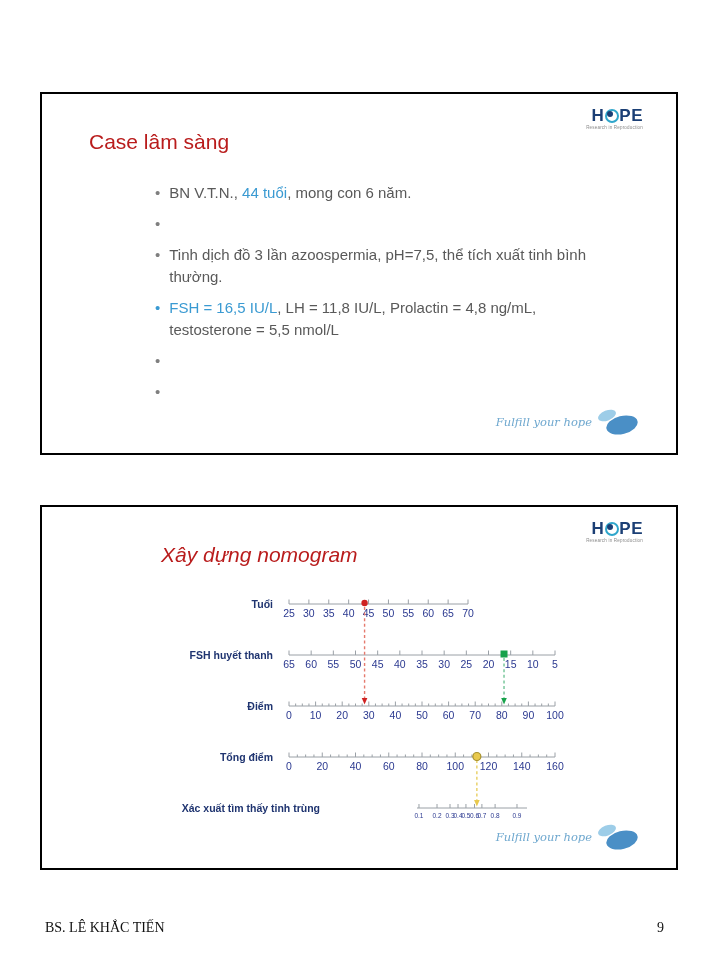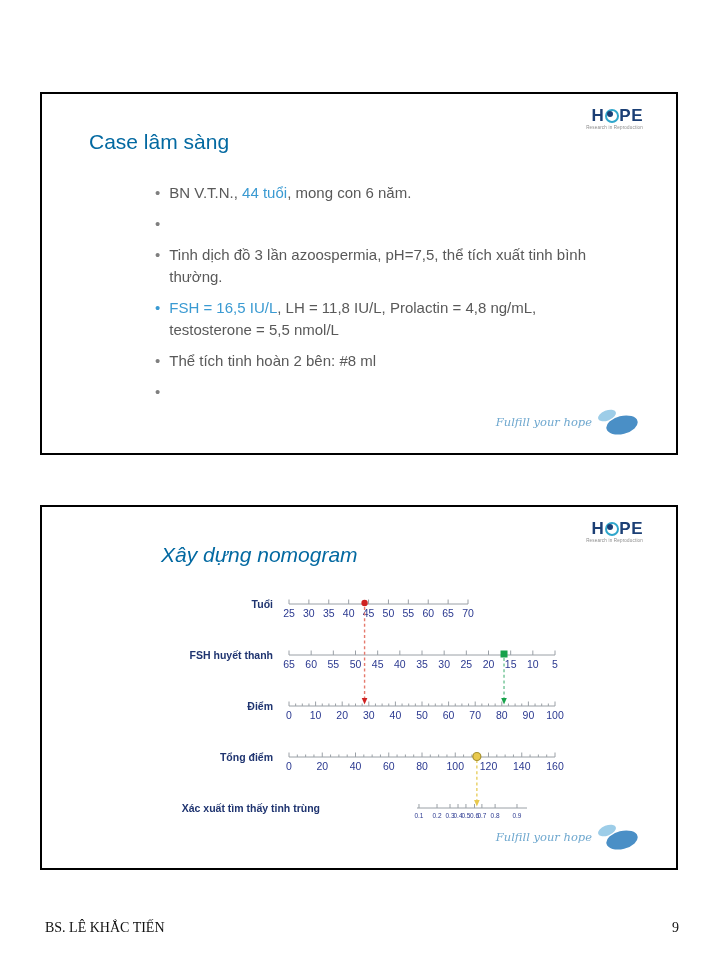--- a/index.html
+++ b/index.html
@@ -1,42 +1,42 @@
 <!DOCTYPE html>
 <html><head>
 <meta charset="utf-8">
 <style>
   html,body{margin:0;padding:0;background:#ffffff;}
   body{width:720px;height:960px;position:relative;font-family:"Liberation Sans",sans-serif;}
   .page{position:absolute;inset:0;background:#fff;}
   .slide{position:absolute;left:40px;width:638px;background:#fff;border:2px solid #000;box-sizing:border-box;}
   #slide1{top:92px;height:363px;}
   #slide2{top:505px;height:365px;}
-  .slide-title{position:absolute;font-size:21px;font-weight:400;color:#0369a1;margin:0;}
+  .slide-title{position:absolute;font-size:21px;font-weight:400;color:#b91c1c;margin:0;}
   #slide1 .slide-title{left:47px;top:36px;}
   #slide2 .slide-title{left:119px;top:36px;font-style:italic;}
   
   .hope{position:absolute;right:33px;top:13px;text-align:right;line-height:1;}
   .hope-word{display:inline-flex;align-items:center;font-weight:bold;font-size:17px;color:#1b3f75;letter-spacing:.5px;}
   .hope-ring{display:inline-block;width:10px;height:10px;border:2.6px solid #2fa6cb;border-radius:50%;position:relative;margin:0 .5px;}
   .hope-ball{position:absolute;left:.5px;top:.5px;width:6px;height:6px;border-radius:50%;background:#1b3f75;}
   .hope-sub{font-size:4.5px;color:#8a8a8a;margin-top:1.5px;letter-spacing:.2px;}
   
   .bullets{position:absolute;left:113px;top:88px;width:445px;margin:0;padding:0;list-style:none;}
   .bullets li{display:flex;gap:9px;margin-bottom:9px;font-size:15px;line-height:22px;color:#595959;}
   .bullets .dot{color:#7f7f7f;flex:0 0 auto;}
   .bullets .dot.accent{color:#3a9ad2;}
   .accent{color:#3a9ad2;}
   
   .tagline{position:absolute;right:36px;bottom:16px;display:flex;align-items:center;gap:2px;}
   .tagline-text{font-family:"DejaVu Serif",serif;font-style:italic;font-size:11.5px;color:#6fa8cf;}
   
   #nomogram{position:absolute;left:60px;top:75px;}
   
-  .footer{position:absolute;left:45px;right:41px;top:920px;display:flex;justify-content:space-between;font-family:"Liberation Serif",serif;font-size:14px;color:#111;}
+  .footer{position:absolute;left:45px;right:56px;top:920px;display:flex;justify-content:space-between;font-family:"Liberation Serif",serif;font-size:14px;color:#111;}
 </style>
 </head>
 <body>
 
 <div class="page">
 
   <div class="slide" id="slide1">
     <div class="hope">
       <span class="hope-word">
           <span>H</span>
@@ -59,21 +59,20 @@
         <li>
           <span class="dot">•</span>
           <span><span>Tinh dịch đồ 3 lần azoospermia, pH=7,5, thể tích xuất tinh bình thường.</span></span>
         </li>
         <li>
           <span class="dot accent">•</span>
           <span><span class="accent">FSH = 16,5 IU/L</span><span>, LH = 11,8 IU/L, Prolactin = 4,8 ng/mL, testosterone = 5,5 nmol/L</span></span>
         </li>
         <li>
           <span class="dot">•</span>
-          <span><span>Thể tích tinh hoàn 2 bên: #8 ml</span></span>
         </li>
         <li>
           <span class="dot">•</span>
         </li>
       </ul>
     <div class="tagline">
       <span class="tagline-text">Fulfill your hope</span>
       <svg width="46" height="30" viewBox="0 0 46 30">
         <ellipse cx="13" cy="8.5" rx="9.5" ry="5" fill="#9dcde8" transform="rotate(-22 13 8.5)"></ellipse>
         <ellipse cx="28" cy="18" rx="16" ry="9" fill="#4a8fc6" transform="rotate(-14 28 18)"></ellipse>

